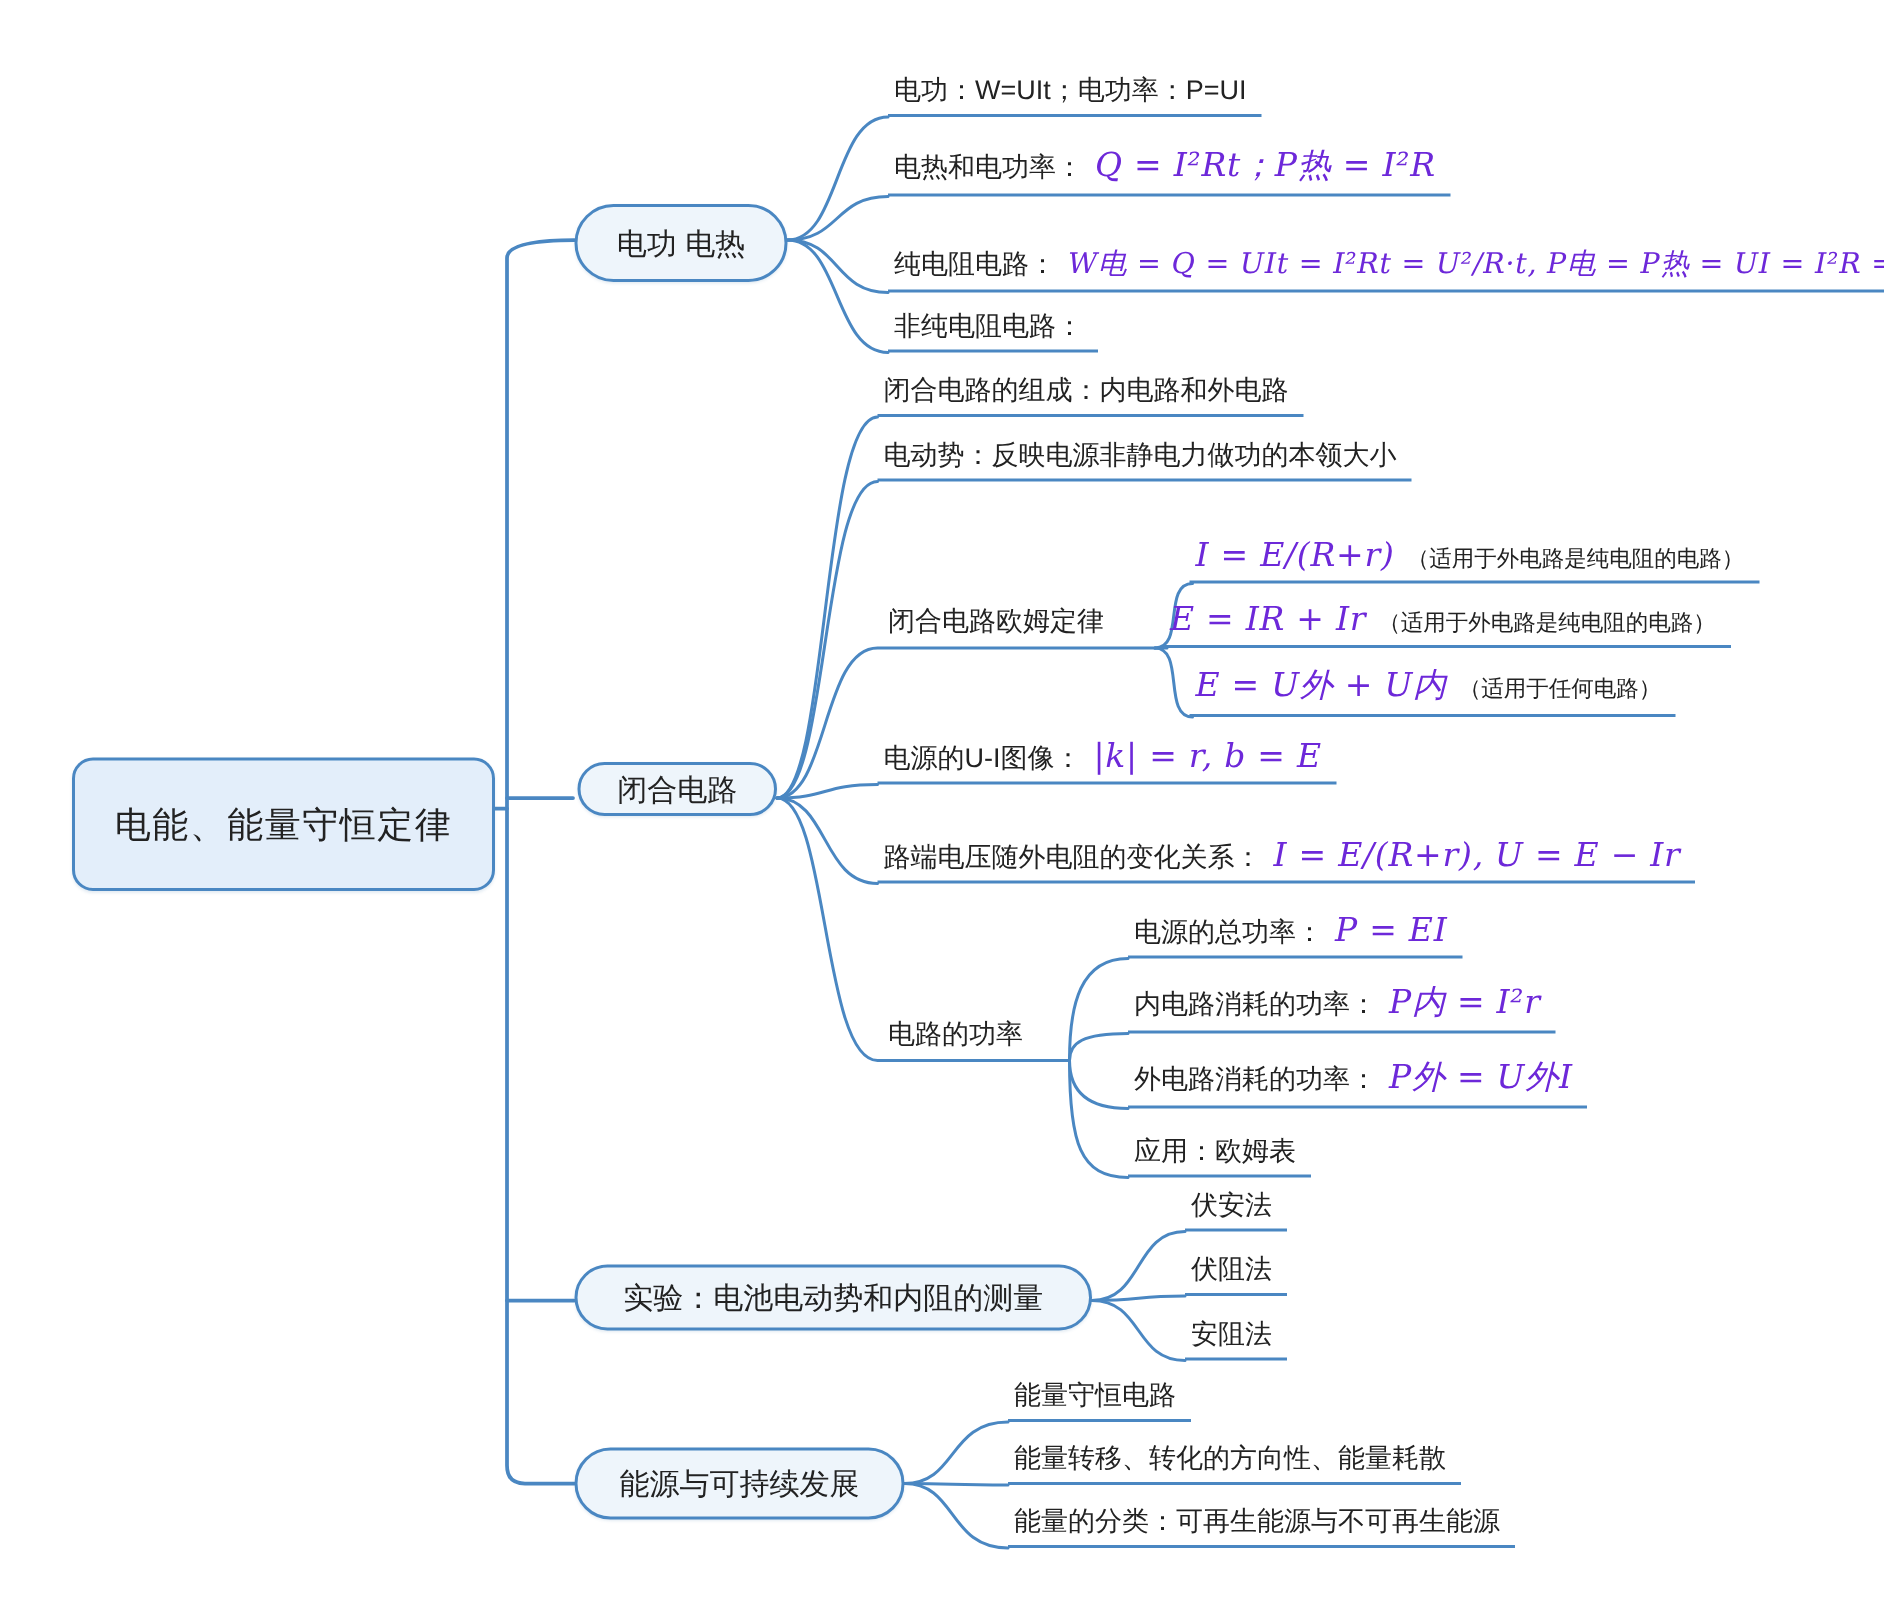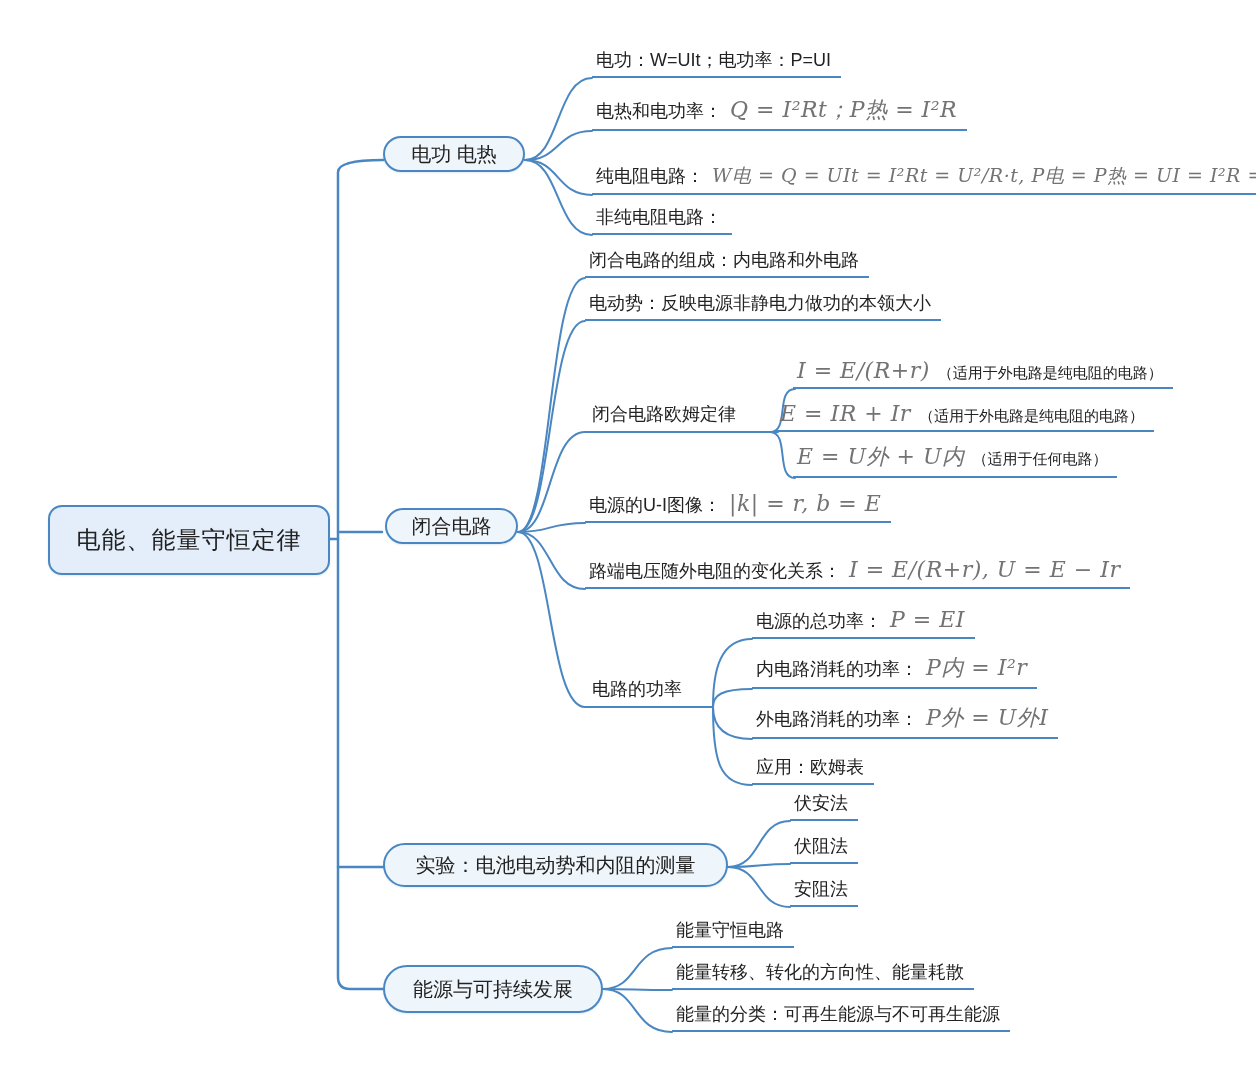--- a/index.html
+++ b/index.html
@@ -17,39 +17,39 @@
   svg.links path{fill:none;stroke:var(--line);stroke-width:2;stroke-linecap:round;}
   svg.links path.trunk{stroke-width:2.5;}
 
   .node{
     position:absolute;display:flex;align-items:center;justify-content:center;
     border:2.5px solid var(--line);background:var(--node-fill);
     box-sizing:border-box;white-space:nowrap;font-weight:500;
     box-shadow:0 1px 2px rgba(70,120,170,.15);
   }
   .root-node{
-    left:48px;top:505px;width:282px;height:70px;border-radius:14px;
+    left:48px;top:505px;width:282px;height:89px;border-radius:14px;
     background:var(--root-fill);font-size:24px;letter-spacing:1px;text-align:right;
   }
   .pill{border-radius:26px;font-size:20px;}
-  #pill-0{left:383px;top:136px;width:142px;height:36px;}
+  #pill-0{left:383px;top:136px;width:142px;height:52px;}
   #pill-1{left:385px;top:508px;width:133px;height:36px;}
   #pill-2{left:383px;top:843px;width:345px;height:44px;font-family:Liberation Mono, monospace;}
   #pill-3{left:383px;top:965px;width:220px;height:48px;}
 
   .item{
     position:absolute;transform:translateY(-100%);
     display:flex;align-items:baseline;gap:8px;white-space:nowrap;
     border-bottom:2px solid var(--line);
     padding:2px 10px 4px 4px;
   }
   .item.plain{border-bottom:none;padding:2px 4px 2px 4px;}
   .lbl{font-size:18px;font-weight:500;color:var(--text);}
   .fx{
-    font-family:"DejaVu Serif",serif;font-style:italic;font-size:22px;color:#737373;
+    font-family:"DejaVu Serif",serif;font-style:italic;font-size:22px;color:#6d28d9;
     letter-spacing:.5px;
   }
   .fx-sm{font-size:19px;}
   .note{font-size:15px;color:var(--text);}
 </style>
 </head>
 <body>
 
 <div id="canvas">
 

